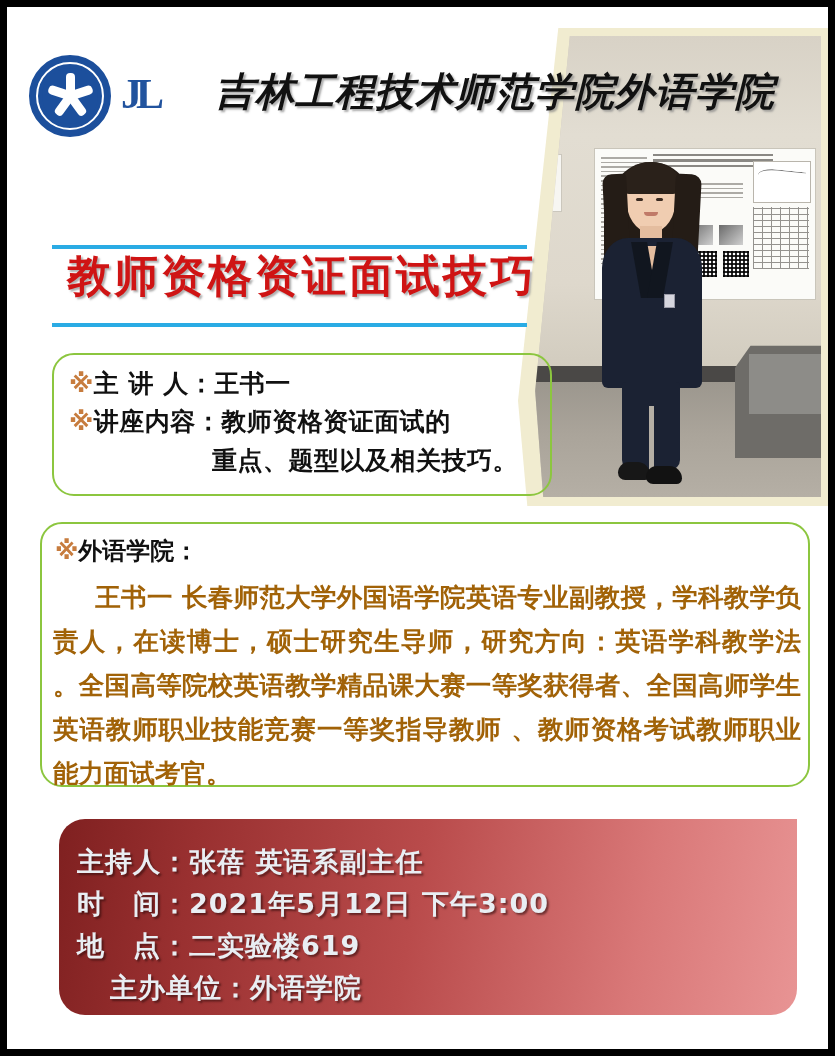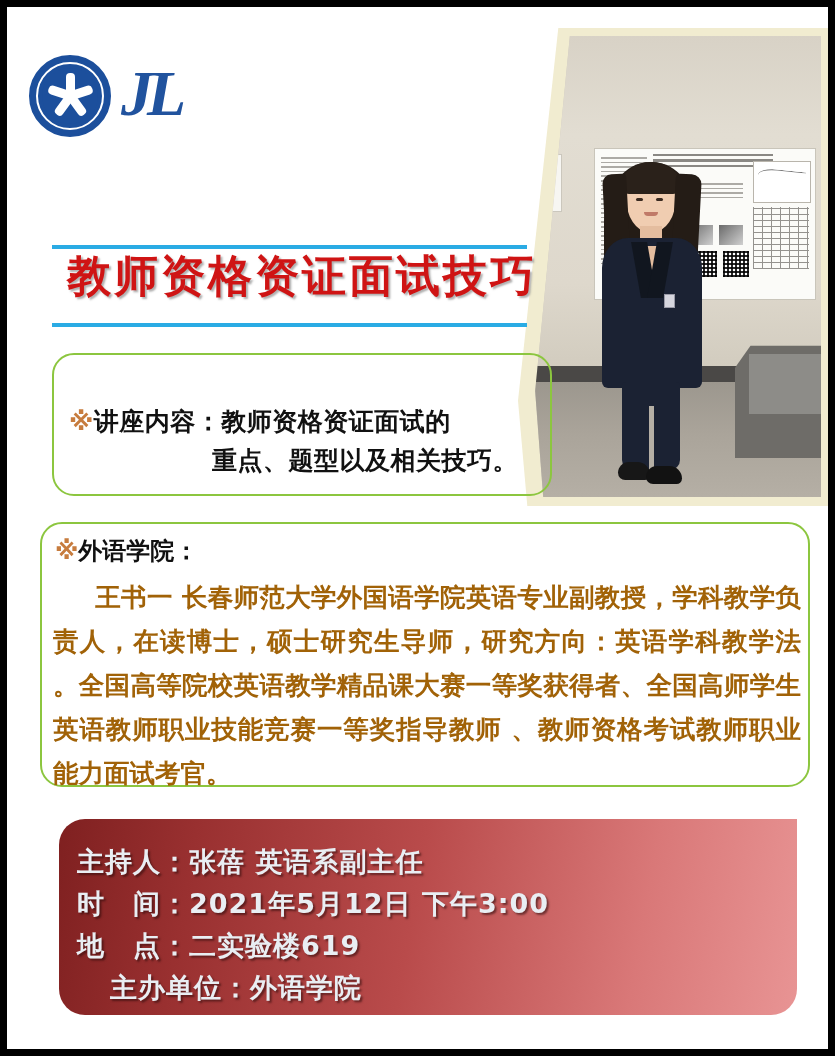--- a/index.html
+++ b/index.html
@@ -254,22 +254,21 @@
     background: #ffffff;
     border-radius: 4px 4px 2px 2px;
     transform-origin: 50% 100%;
   }
   .logo-mark {
     position: absolute;
     left: 92px; top: 8px;
     width: 86px; height: 74px;
     color: #21539e;
     font-family: "Liberation Serif", "DejaVu Serif", serif;
-    font-size: 64px;
-    font-style: italic;
+    font-size: 42px;
     font-weight: 700;
     line-height: 74px;
     letter-spacing: -6px;
   }
   .header-title {
     position: absolute;
     left: 186px; top: 16px;
     font-family: "DejaVu Serif", "Liberation Serif", serif;
     font-size: 39px;
     font-weight: 700;
@@ -478,27 +477,29 @@
       <div class="ring"></div>
       <div class="inner">
         <div class="blade" style="transform:rotate(0deg)"></div>
         <div class="blade" style="transform:rotate(72deg)"></div>
         <div class="blade" style="transform:rotate(144deg)"></div>
         <div class="blade" style="transform:rotate(216deg)"></div>
         <div class="blade" style="transform:rotate(288deg)"></div>
       </div>
     </div>
     <div class="logo-mark">JL</div>
+    <div class="header-title">吉林工程技术师范学院外语学院</div>
   </div>
 
   <div class="title-rule rule-top"></div>
   <div class="main-title">教师资格资证面试技巧</div>
   <div class="title-rule rule-bottom"></div>
 
   <div class="green-box speaker-box"></div>
+  <div class="speaker-line sl1"><span class="mark">※</span><span class="cjk">主 讲 人：王书一</span></div>
   <div class="speaker-line sl3 cjk">重点、题型以及相关技巧。</div>
   <div class="speaker-line sl2"><span class="mark">※</span><span class="cjk">讲座内容：教师资格资证面试的</span></div>
 
   <div class="green-box bio-box"></div>
   <div class="bio-head"><span class="mark">※</span><span class="cjk">外语学院：</span></div>
   <div class="bio-body"><span class="indent"></span><span>王书一  长春师范大学外国语学院英语专业副教授，学科教学负责人，在读博士，硕士研究生导师，研究方向：英语学科教学法 。全国高等院校英语教学精品课大赛一等奖获得者、全国高师学生英语教师职业技能竞赛一等奖指导教师 、教师资格考试教师职业能力面试考官。</span></div>
 
   <div class="event-box"></div>
   <div class="event-line el1">主持人：张蓓 英语系副主任</div>
   <div class="event-line el2">时　间：2021年5月12日 下午3:00</div>

